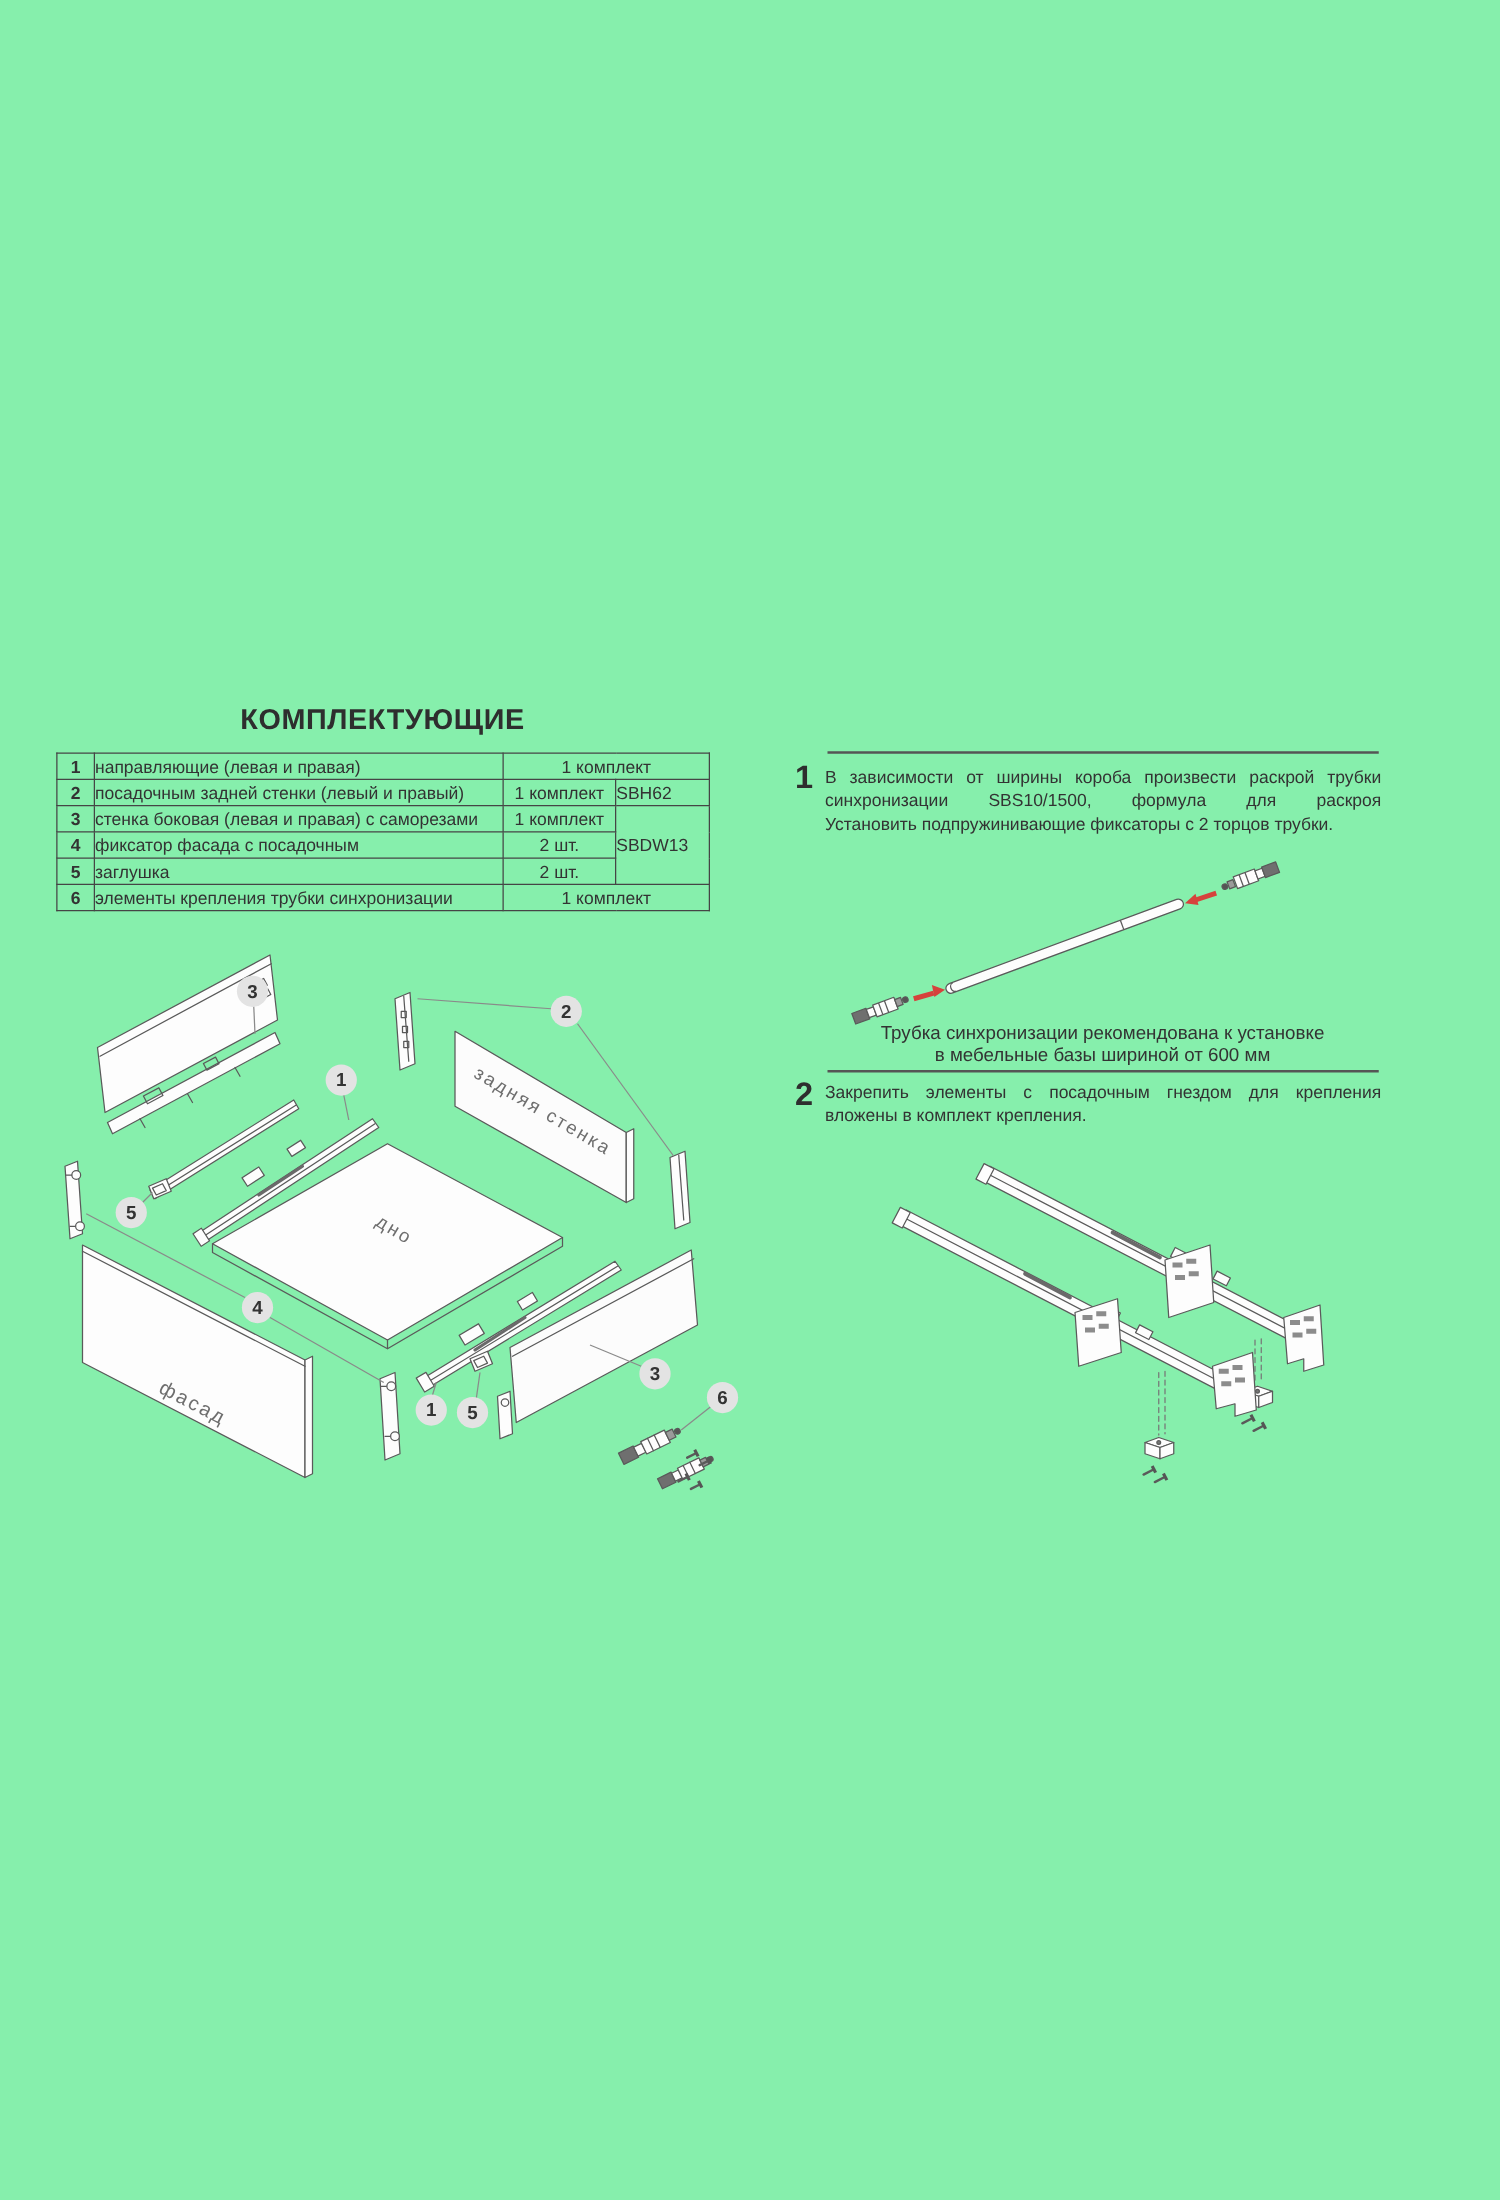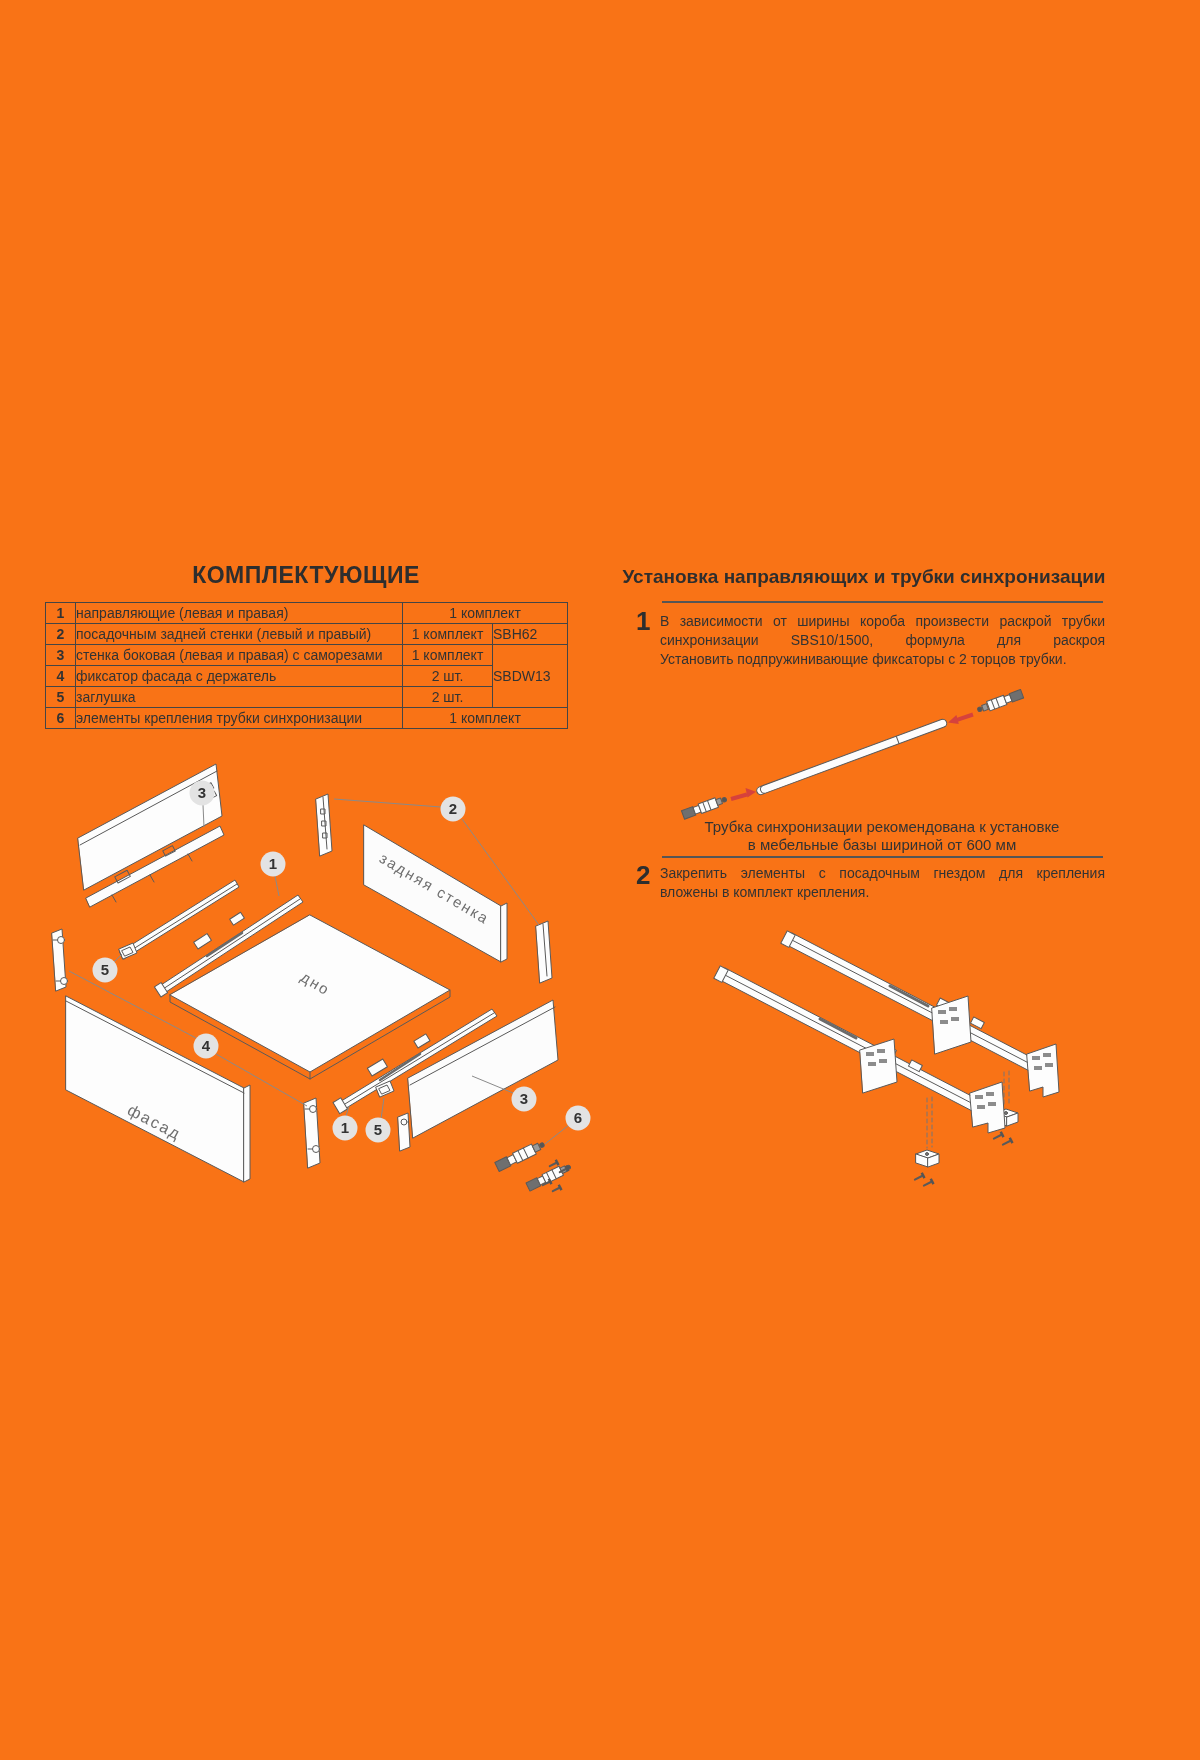--- a/index.html
+++ b/index.html
@@ -1,17 +1,17 @@
 <!DOCTYPE html>
 <html><head>
 <meta charset="utf-8">
 <style>
   html,body{margin:0;padding:0;}
   body{background:#e9e9e9;font-family:"Liberation Sans",sans-serif;}
-  .canvas{position:relative;width:1200px;height:1760px;background:#f97316;overflow:hidden;margin:0 auto;}
+  .canvas{position:relative;width:1200px;height:1760px;background:#86efac;overflow:hidden;margin:0 auto;}
   .abs{position:absolute;}
   .lt-title{left:45px;top:562px;width:522px;text-align:center;font-size:23px;font-weight:bold;color:#2e2e2e;letter-spacing:0.5px;}
   table.parts{position:absolute;left:45px;top:602px;width:522px;border-collapse:collapse;table-layout:fixed;}
   table.parts td{border:1.5px solid #454545;height:20px;font-size:14px;color:#333;padding:0;white-space:nowrap;overflow:hidden;}
   td.num{text-align:center;font-weight:bold;font-size:15px;}
   td.desc{padding-left:7px;}
   td.qty{text-align:center;}
   td.code{}
   .rt-title{left:618px;top:566px;width:492px;text-align:center;font-size:19px;font-weight:bold;color:#2e2e2e;}
   .rule{height:1.5px;background:#555;}
@@ -53,21 +53,21 @@
       <td class="code">SBH62</td>
     </tr>
     <tr>
       <td class="num">3</td>
       <td class="desc">стенка боковая (левая и правая) с саморезами</td>
       <td class="qty">1 комплект</td>
       <td class="code" rowspan="3">SBDW13</td>
     </tr>
     <tr>
       <td class="num">4</td>
-      <td class="desc">фиксатор фасада с держатель</td>
+      <td class="desc">фиксатор фасада с посадочным</td>
       <td class="qty">2 шт.</td>
     </tr>
     <tr>
       <td class="num">5</td>
       <td class="desc">заглушка</td>
       <td class="qty">2 шт.</td>
     </tr>
     <tr>
       <td class="num">6</td>
       <td class="desc">элементы крепления трубки синхронизации</td>
@@ -239,21 +239,20 @@
       <text class="cnum" x="253" y="134">1</text>
       <text class="cnum" x="85" y="240">5</text>
       <text class="cnum" x="186" y="316">4</text>
       <text class="cnum" x="325" y="398">1</text>
       <text class="cnum" x="358" y="400">5</text>
       <text class="cnum" x="504" y="369">3</text>
       <text class="cnum" x="558" y="388">6</text>
     </g>
   </svg>
 
-  <div class="abs rt-title">Установка направляющих и трубки синхронизации</div>
   <div class="abs rule" style="left:662px;top:601px;width:441px"></div>
 
   <div class="abs stepnum" style="left:636px;top:608px">1</div>
   <div class="abs steptext" style="left:660px;top:612px">
     <div class="ln just">В зависимости от ширины короба произвести раскрой трубки</div>
     <div class="ln just">синхронизации SBS10/1500, формула для раскроя</div>
     <div class="ln">Установить подпружинивающие фиксаторы с 2 торцов трубки.</div>
   </div>
 
   <svg class="abs" style="left:640px;top:678px" width="480" height="152" viewBox="0 0 480 152">

